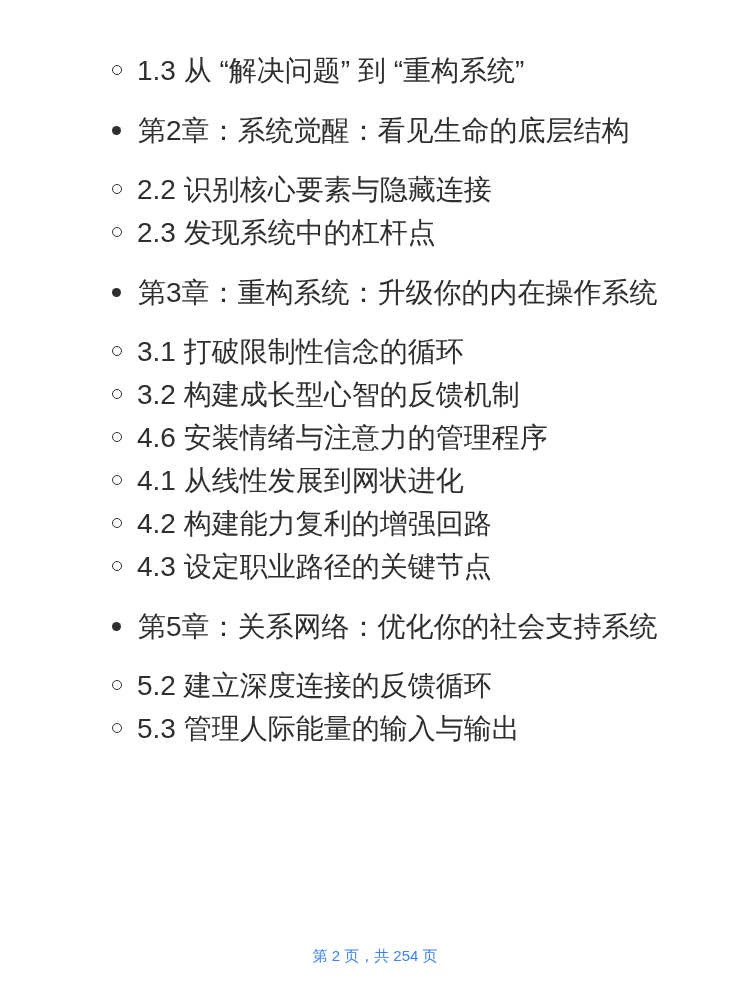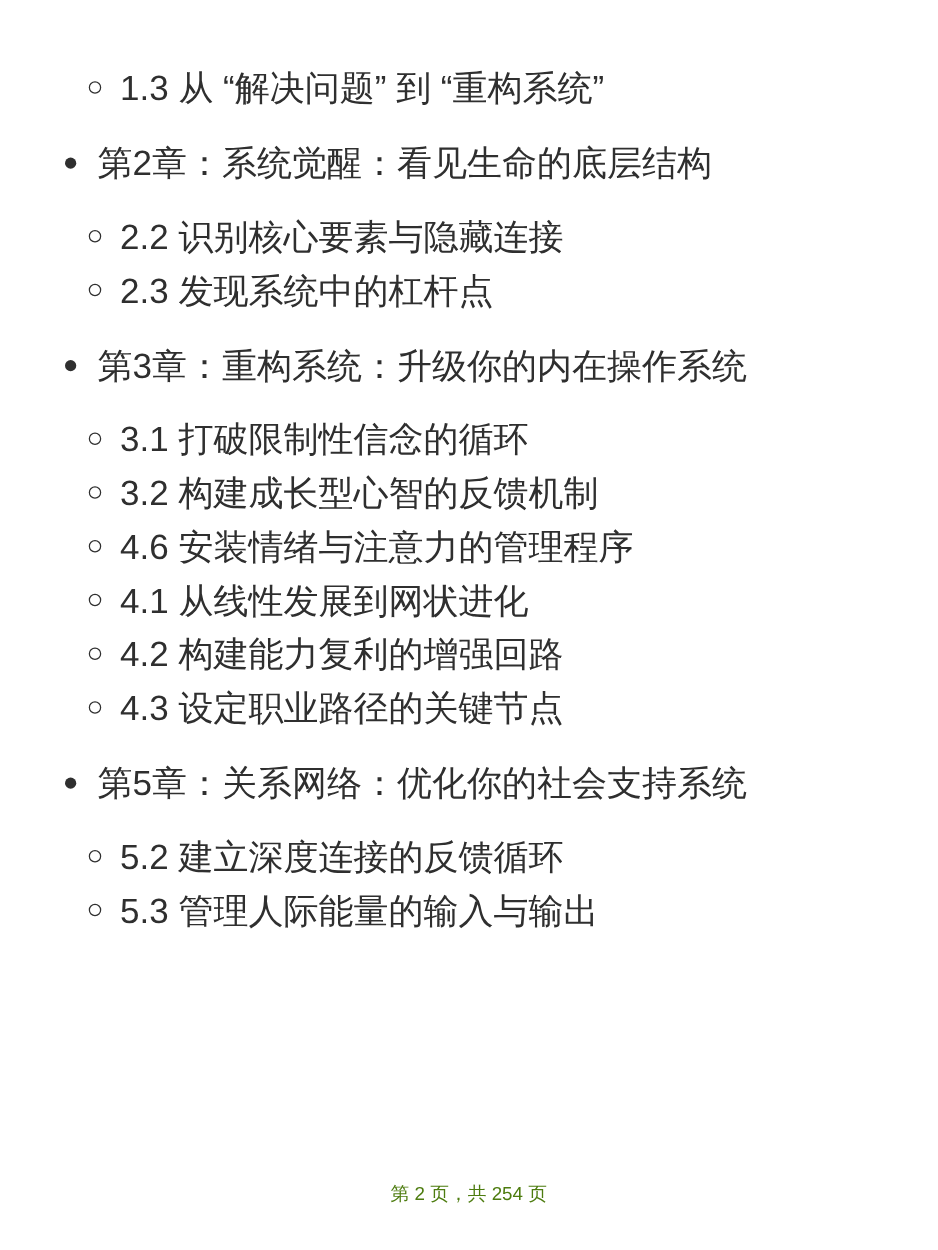--- a/index.html
+++ b/index.html
@@ -14,22 +14,22 @@
     color: #2f2f2f;
   }
   .content { padding-top: 49px; }
   .row {
     display: flex;
     align-items: flex-start;
     font-size: 28px;
     line-height: 43px;
     white-space: nowrap;
   }
-  .row.section { padding-left: 71px; }
-  .row.chapter { padding-left: 52px; margin-top: 17px; margin-bottom: 16px; }
+  .row.section { padding-left: 112px; }
+  .row.chapter { padding-left: 112px; margin-top: 17px; margin-bottom: 16px; }
   .bullet-disc {
     flex: 0 0 auto;
     width: 9px; height: 9px;
     margin-top: 17px;
     margin-right: 17px;
     border-radius: 50%;
     background: #2f2f2f;
   }
   .bullet-circle {
     flex: 0 0 auto;
@@ -41,21 +41,21 @@
     background: transparent;
   }
   .txt { flex: 0 0 auto; }
   .footer {
     position: absolute;
     left: 0; right: 0;
     top: 945px;
     text-align: center;
     font-size: 15px;
     line-height: 21px;
-    color: #4d7c0f;
+    color: #3b82f6;
   }
 </style>
 </head>
 <body>
 
 <div class="page">
   <div class="content">
 
     <div class="row section">
       <span class="bullet-circle"></span>

